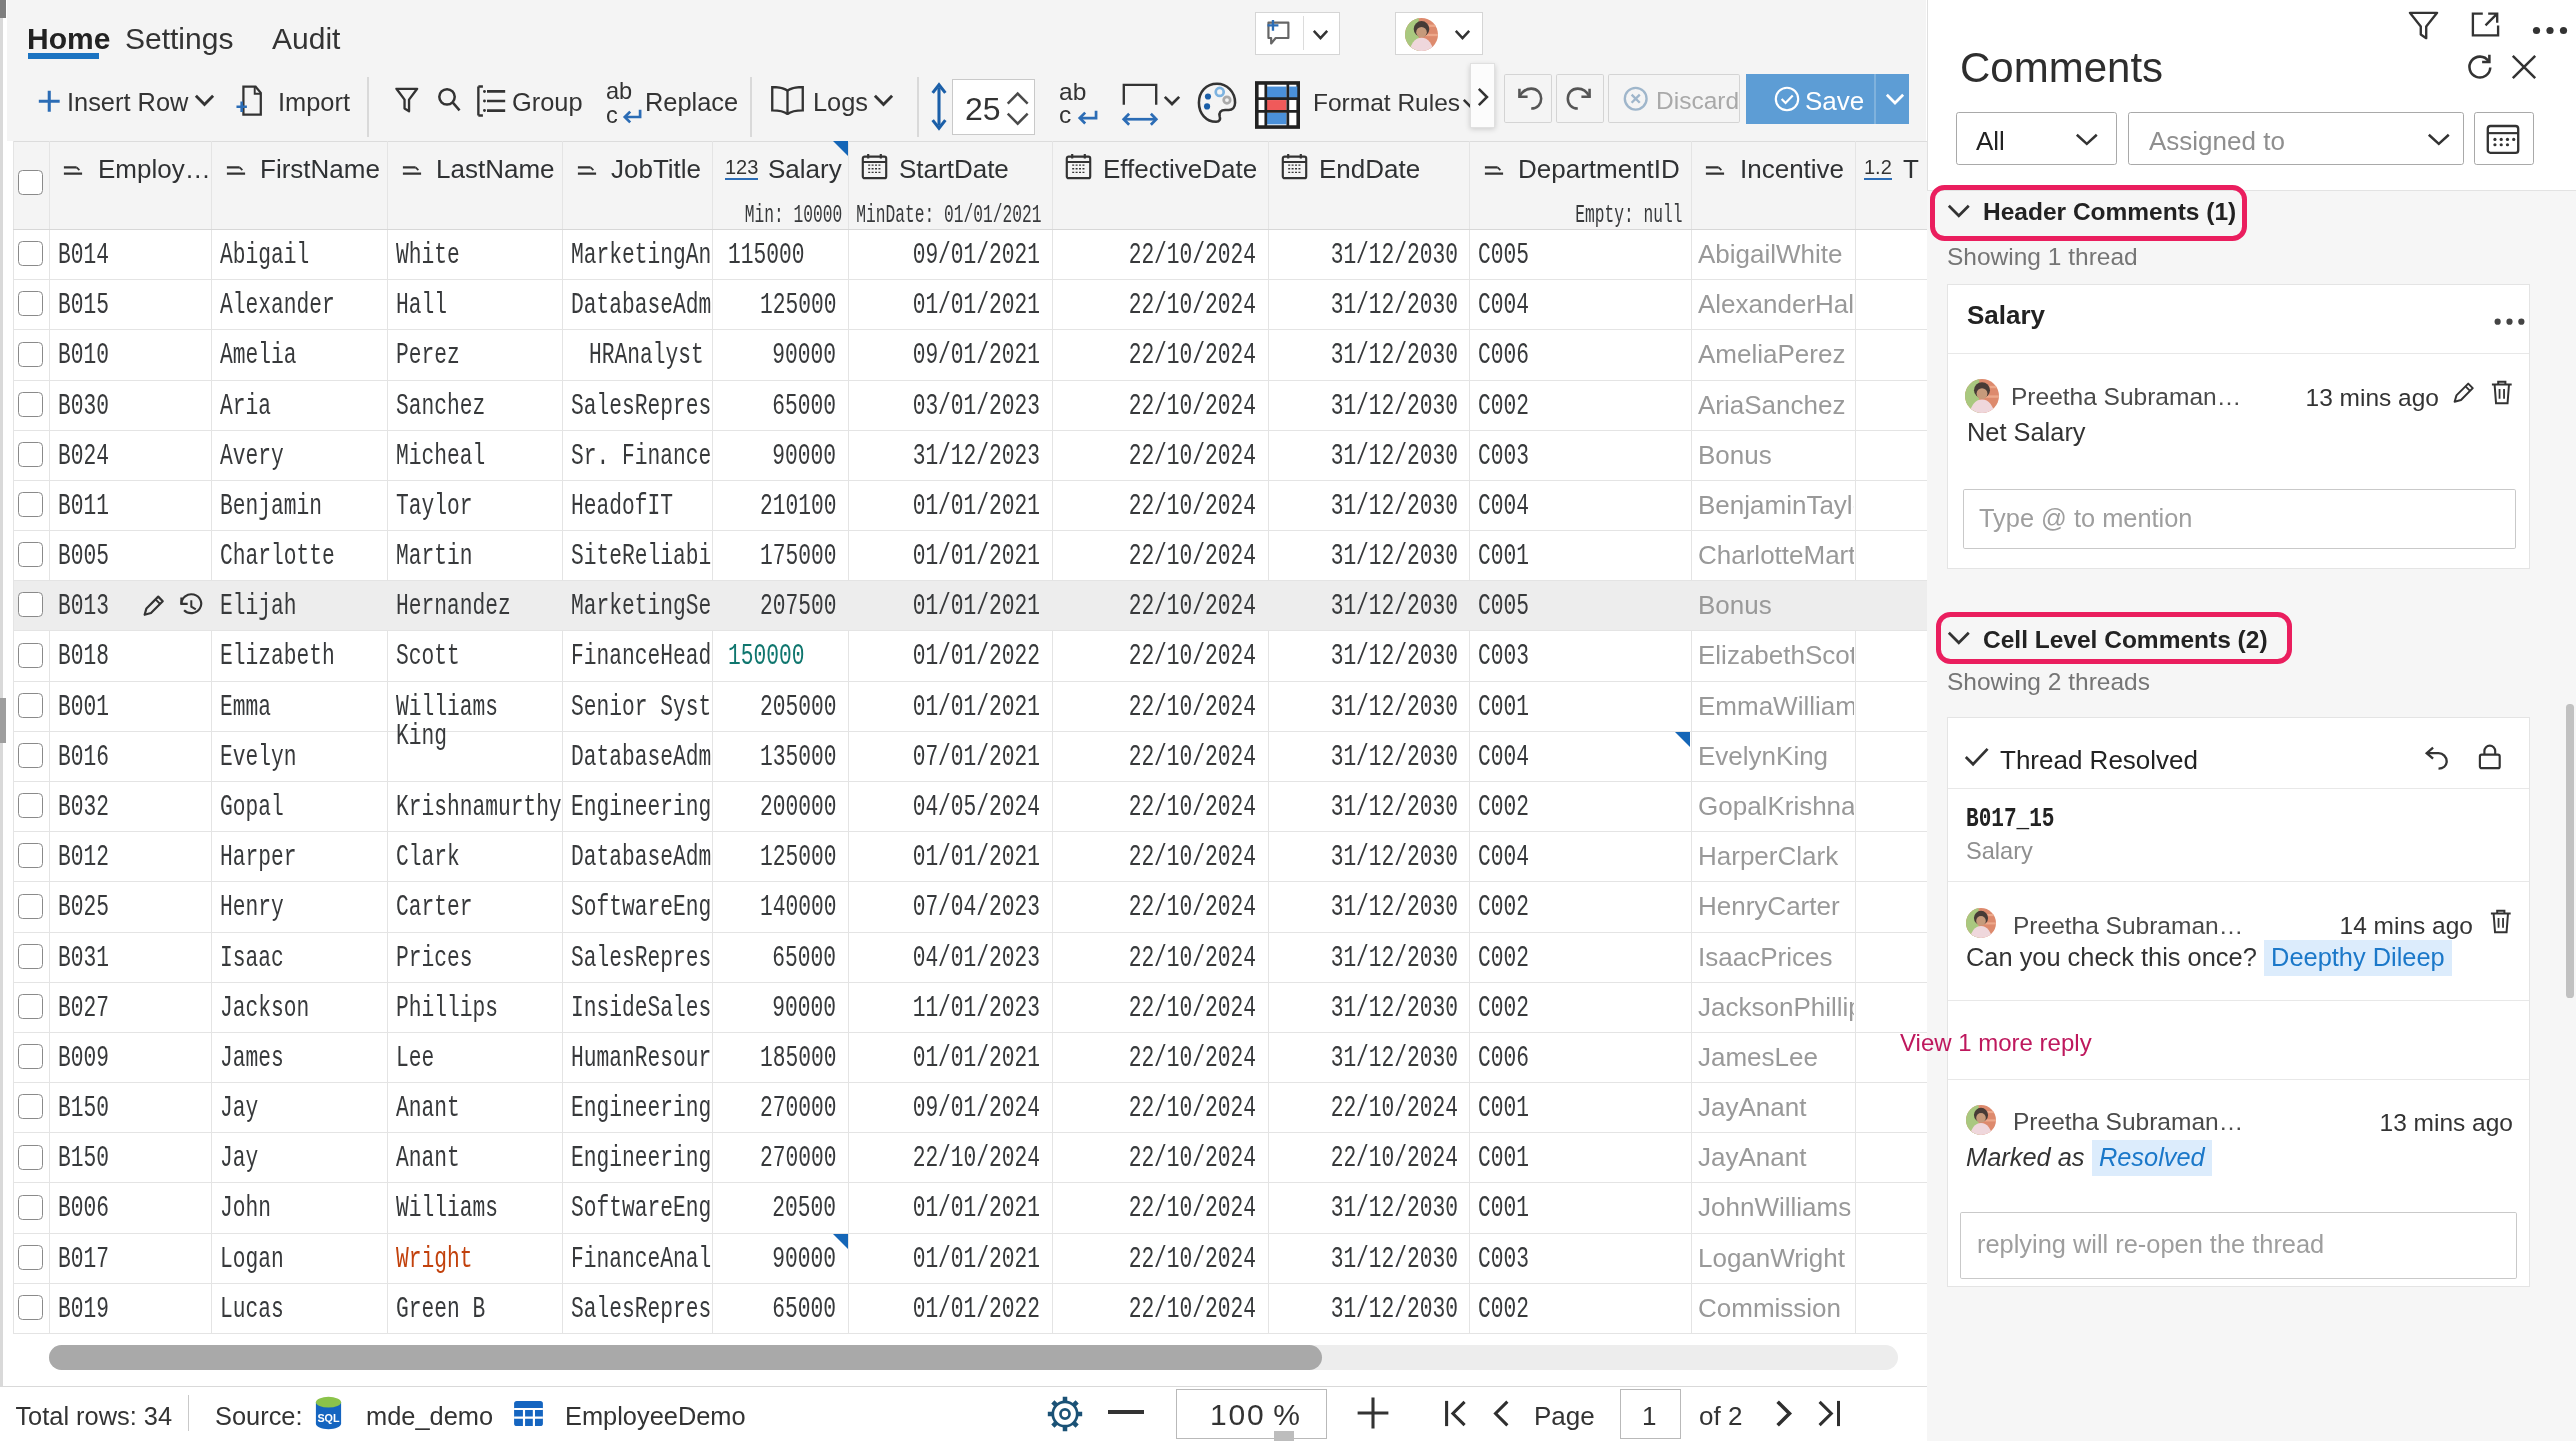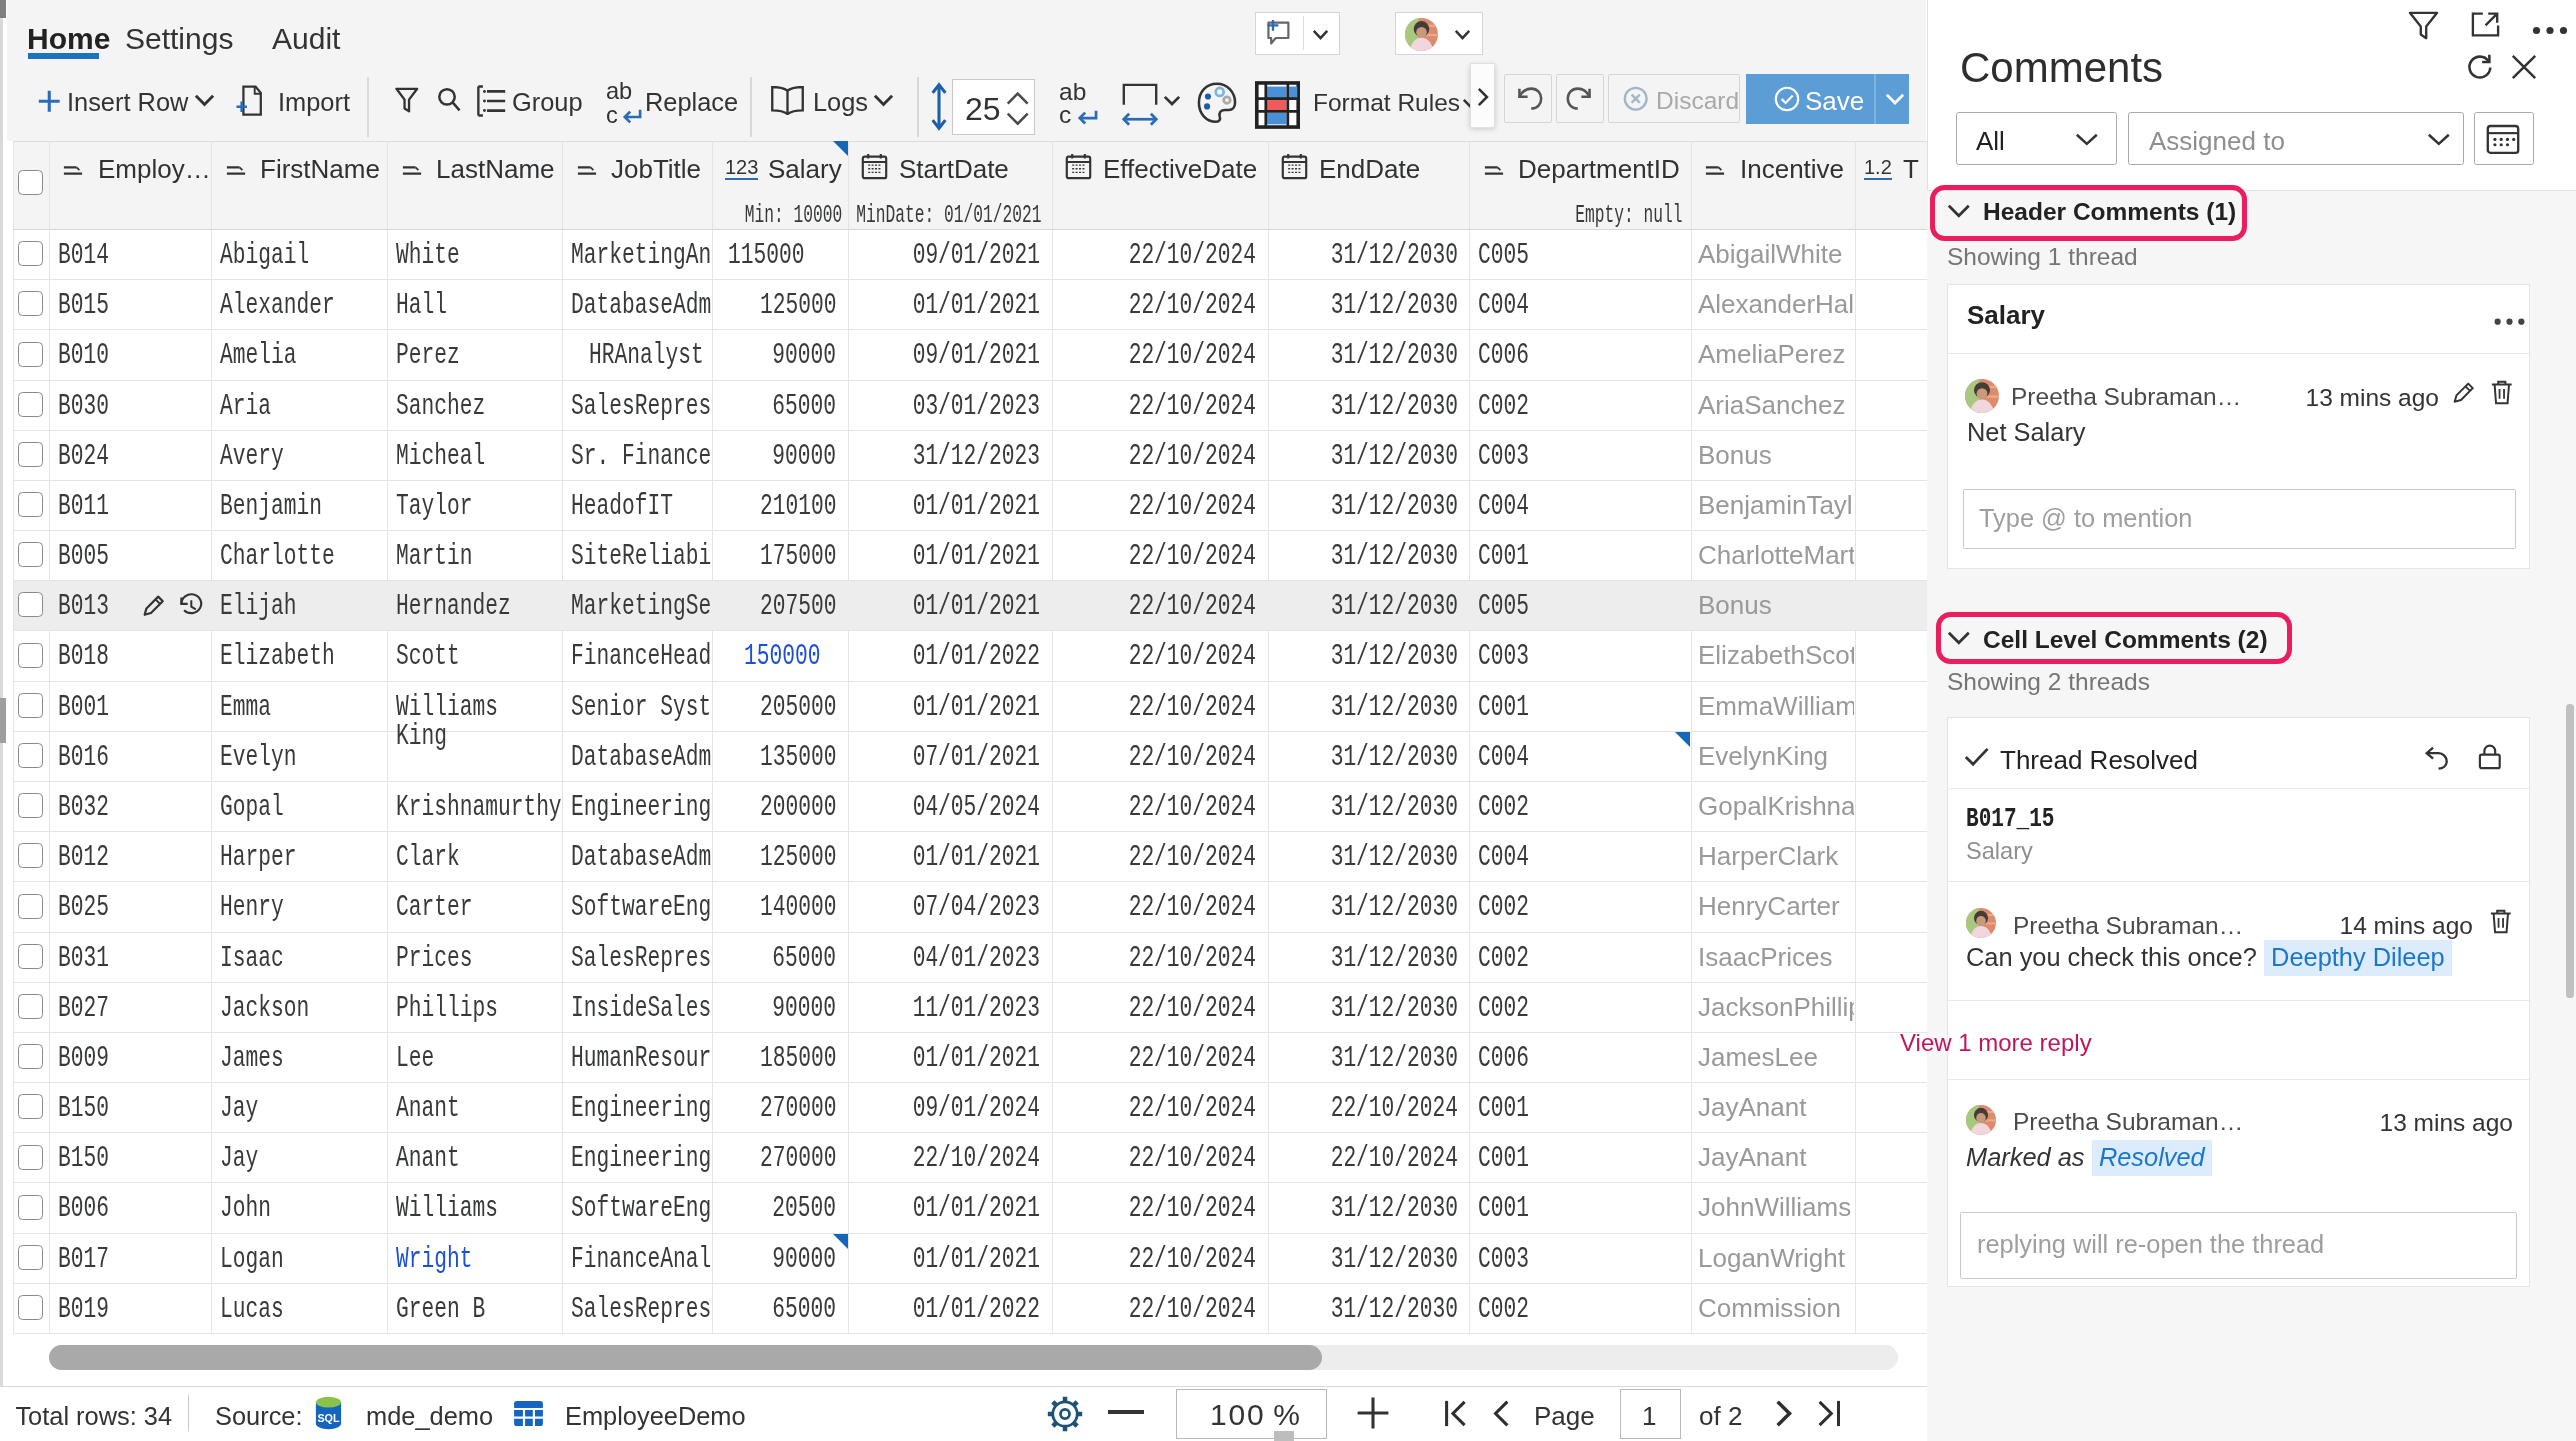--- a/index.html
+++ b/index.html
@@ -364,21 +364,21 @@
 <div class="cell" style="right:1536px;width:204px;top:580px;height:50px;line-height:50px;color:#37393b;text-align:right;overflow:visible"><span class="tx txr">01/01/2021</span></div>
 <div class="cell" style="right:1320px;width:216px;top:580px;height:50px;line-height:50px;color:#37393b;text-align:right;overflow:visible"><span class="tx txr">22/10/2024</span></div>
 <div class="cell" style="right:1118px;width:201px;top:580px;height:50px;line-height:50px;color:#37393b;text-align:right;overflow:visible"><span class="tx txr">31/12/2030</span></div>
 <div class="cell" style="left:1478px;width:211px;top:580px;height:50px;line-height:50px;color:#37393b"><span class="tx">C005</span></div>
 <div class="cell" style="left:1698px;width:156px;top:580px;height:50px;line-height:50px;color:#999;font-size:26px">Bonus</div>
 <div class="chk" style="left:18px;top:643px"></div>
 <div class="cell" style="left:58px;width:152px;top:630px;height:50px;line-height:50px;color:#37393b"><span class="tx">B018</span></div>
 <div class="cell" style="left:220px;width:166px;top:630px;height:50px;line-height:50px;color:#37393b"><span class="tx">Elizabeth</span></div>
 <div class="cell" style="left:396px;width:165px;top:630px;height:50px;line-height:50px;color:#37393b"><span class="tx">Scott</span></div>
 <div class="cell" style="left:571px;width:140px;top:630px;height:50px;line-height:50px;color:#37393b"><span class="tx">FinanceHead</span></div>
-<div class="cell" style="right:1740px;width:136px;top:630px;height:50px;line-height:50px;color:#1d4ed8;text-align:center;overflow:visible"><span class="tx txr">150000</span></div>
+<div class="cell" style="right:1740px;width:136px;top:630px;height:50px;line-height:50px;color:#0f766e;text-align:left;overflow:visible"><span class="tx txr">150000</span></div>
 <div class="cell" style="right:1536px;width:204px;top:630px;height:50px;line-height:50px;color:#37393b;text-align:right;overflow:visible"><span class="tx txr">01/01/2022</span></div>
 <div class="cell" style="right:1320px;width:216px;top:630px;height:50px;line-height:50px;color:#37393b;text-align:right;overflow:visible"><span class="tx txr">22/10/2024</span></div>
 <div class="cell" style="right:1118px;width:201px;top:630px;height:50px;line-height:50px;color:#37393b;text-align:right;overflow:visible"><span class="tx txr">31/12/2030</span></div>
 <div class="cell" style="left:1478px;width:211px;top:630px;height:50px;line-height:50px;color:#37393b"><span class="tx">C003</span></div>
 <div class="cell" style="left:1698px;width:156px;top:630px;height:50px;line-height:50px;color:#999;font-size:26px">ElizabethScott</div>
 <div class="chk" style="left:18px;top:693px"></div>
 <div class="cell" style="left:58px;width:152px;top:681px;height:50px;line-height:50px;color:#37393b"><span class="tx">B001</span></div>
 <div class="cell" style="left:220px;width:166px;top:681px;height:50px;line-height:50px;color:#37393b"><span class="tx">Emma</span></div>
 <div class="cell" style="left:396px;width:165px;top:681px;height:50px;line-height:50px;color:#37393b"><span class="tx">Williams</span></div>
 <div class="cell" style="left:571px;width:140px;top:681px;height:50px;line-height:50px;color:#37393b"><span class="tx">Senior SystemsEngineer</span></div>
@@ -494,21 +494,21 @@
 <div class="cell" style="left:571px;width:140px;top:1182px;height:50px;line-height:50px;color:#37393b"><span class="tx">SoftwareEngineer</span></div>
 <div class="cell" style="right:1740px;width:136px;top:1182px;height:50px;line-height:50px;color:#37393b;text-align:right;overflow:visible"><span class="tx txr">20500</span></div>
 <div class="cell" style="right:1536px;width:204px;top:1182px;height:50px;line-height:50px;color:#37393b;text-align:right;overflow:visible"><span class="tx txr">01/01/2021</span></div>
 <div class="cell" style="right:1320px;width:216px;top:1182px;height:50px;line-height:50px;color:#37393b;text-align:right;overflow:visible"><span class="tx txr">22/10/2024</span></div>
 <div class="cell" style="right:1118px;width:201px;top:1182px;height:50px;line-height:50px;color:#37393b;text-align:right;overflow:visible"><span class="tx txr">31/12/2030</span></div>
 <div class="cell" style="left:1478px;width:211px;top:1182px;height:50px;line-height:50px;color:#37393b"><span class="tx">C001</span></div>
 <div class="cell" style="left:1698px;width:156px;top:1182px;height:50px;line-height:50px;color:#999;font-size:26px">JohnWilliams</div>
 <div class="chk" style="left:18px;top:1245px"></div>
 <div class="cell" style="left:58px;width:152px;top:1233px;height:50px;line-height:50px;color:#37393b"><span class="tx">B017</span></div>
 <div class="cell" style="left:220px;width:166px;top:1233px;height:50px;line-height:50px;color:#37393b"><span class="tx">Logan</span></div>
-<div class="cell" style="left:396px;width:165px;top:1233px;height:50px;line-height:50px;color:#1d4ed8"><span class="tx">Wright</span></div>
+<div class="cell" style="left:396px;width:165px;top:1233px;height:50px;line-height:50px;color:#c2410c"><span class="tx">Wright</span></div>
 <div class="cell" style="left:571px;width:140px;top:1233px;height:50px;line-height:50px;color:#37393b"><span class="tx">FinanceAnalyst</span></div>
 <div class="cell" style="right:1740px;width:136px;top:1233px;height:50px;line-height:50px;color:#37393b;text-align:right;overflow:visible"><span class="tx txr">90000</span></div>
 <div class="cell" style="right:1536px;width:204px;top:1233px;height:50px;line-height:50px;color:#37393b;text-align:right;overflow:visible"><span class="tx txr">01/01/2021</span></div>
 <div class="cell" style="right:1320px;width:216px;top:1233px;height:50px;line-height:50px;color:#37393b;text-align:right;overflow:visible"><span class="tx txr">22/10/2024</span></div>
 <div class="cell" style="right:1118px;width:201px;top:1233px;height:50px;line-height:50px;color:#37393b;text-align:right;overflow:visible"><span class="tx txr">31/12/2030</span></div>
 <div class="cell" style="left:1478px;width:211px;top:1233px;height:50px;line-height:50px;color:#37393b"><span class="tx">C003</span></div>
 <div class="cell" style="left:1698px;width:156px;top:1233px;height:50px;line-height:50px;color:#999;font-size:26px">LoganWright</div>
 <div class="chk" style="left:18px;top:1295px"></div>
 <div class="cell" style="left:58px;width:152px;top:1283px;height:50px;line-height:50px;color:#37393b"><span class="tx">B019</span></div>
 <div class="cell" style="left:220px;width:166px;top:1283px;height:50px;line-height:50px;color:#37393b"><span class="tx">Lucas</span></div>

